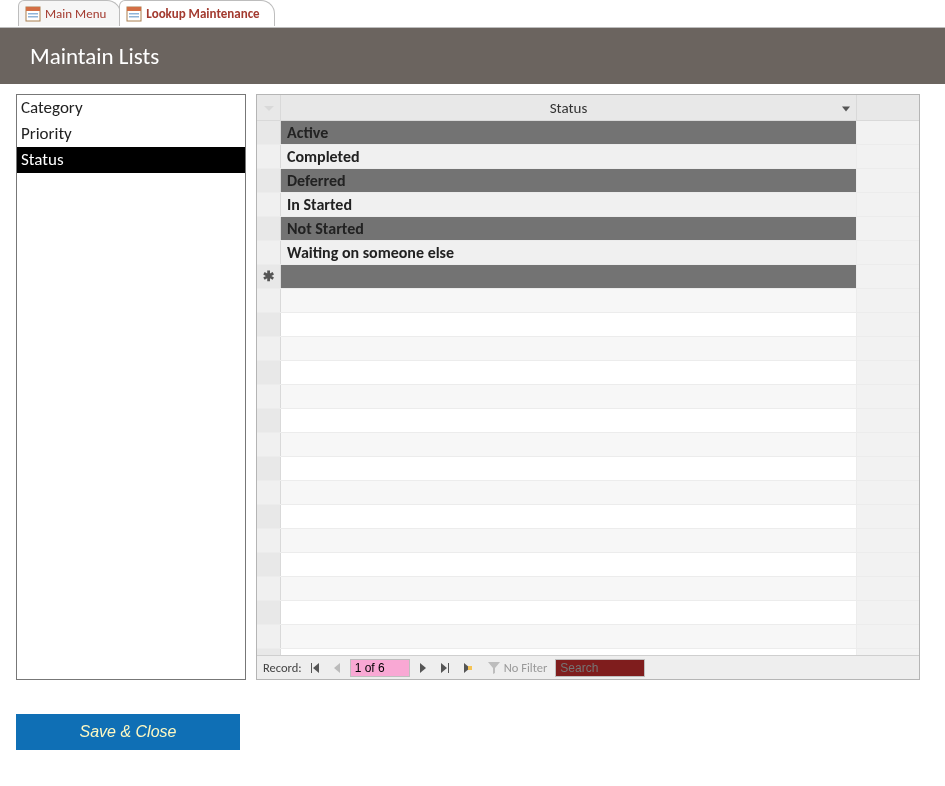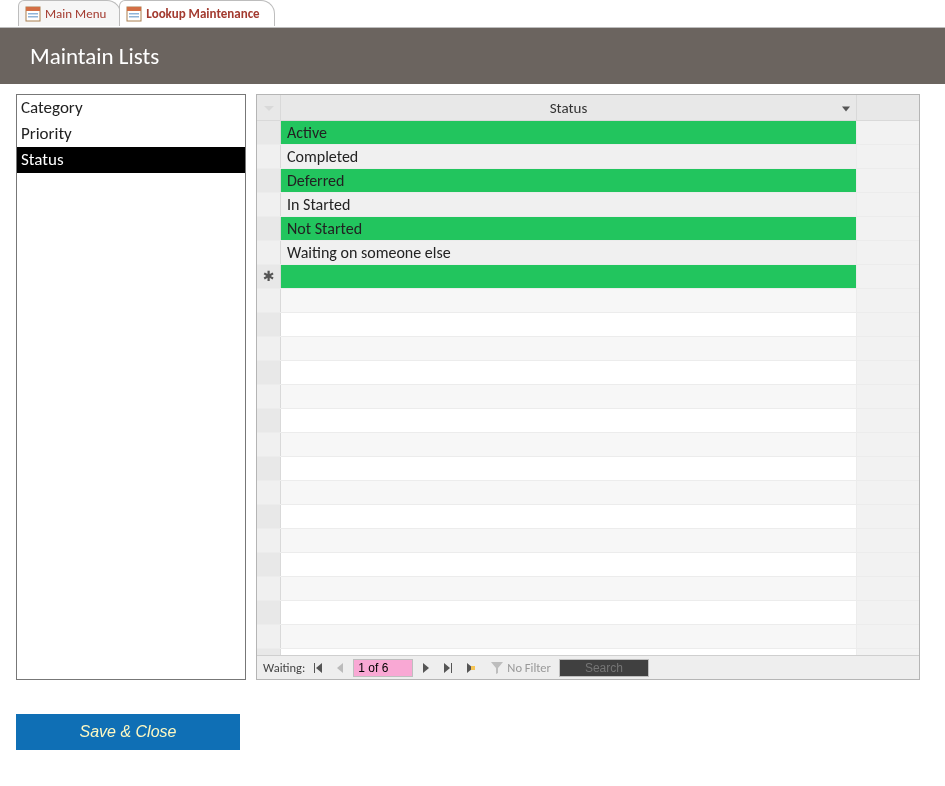--- a/index.html
+++ b/index.html
@@ -132,21 +132,21 @@
     color:#333;
     position: relative;
     cursor:pointer;
   }
   .col-head .drop { position:absolute; right:6px; top:50%; transform:translateY(-50%); }
   .col-head .drop svg{ width:8px; height:8px; fill:#555;}
   .col-head-extra {
     flex: 1;
     background: #e8e8e8;
   }
-  .grid-body { flex:1; overflow:hidden; background:#22c55e; }
+  .grid-body { flex:1; overflow:hidden; background:#737373;font-weight:bold; }
   .row {
     display:flex;
     height: 24px;
     border-bottom: 1px solid #ececec;
   }
   .row.alt .row-cell, .row.alt .row-sel { background:#f0f0f0; }
   .row-sel {
     width:24px;
     background:#e8e8e8;
     border-right:1px solid #d9d9d9;
@@ -193,21 +193,21 @@
     border:1px solid #bfbfbf;
     font-size:12px;
     padding:0 4px;
     background:#f9a8d4;
   }
   .filter-box {
     display:flex;align-items:center;gap:4px;color:#999;margin-left:8px;
   }
   .filter-box svg{width:12px;height:12px;fill:#bdbdbd;}
   .search-input {
-    width:90px;height:18px;border:1px solid #bfbfbf;font-size:12px;padding:0 4px;background:#404040;color:#999;margin-left:4px;text-align:center;
+    width:90px;height:18px;border:1px solid #bfbfbf;font-size:12px;padding:0 4px;background:#7f1d1d;color:#999;margin-left:4px;
   }
 
   
   .action-area {
     padding: 34px 0 0 16px;
   }
   .primary-btn {
     width: 224px;
     height: 36px;
     background:#0f6fb5;
@@ -389,21 +389,21 @@
           </div>
           <div class="row empty">
             <div class="row-sel"></div>
             <div class="row-cell"></div>
             <div class="row-extra"></div>
           </div>
         </div>
     </div>
 
     <div class="record-nav">
-      <span>Waiting:</span>
+      <span>Record:</span>
       <div class="navbtn">
           <svg viewBox="0 0 10 10">
             <path d="M1 0h1v10H1zM9 0L3 5l6 5z"></path>
           </svg>
         </div>
       <div class="navbtn disabled">
           <svg viewBox="0 0 10 10">
             <path d="M8 0L2 5l6 5z"></path>
           </svg>
         </div>

